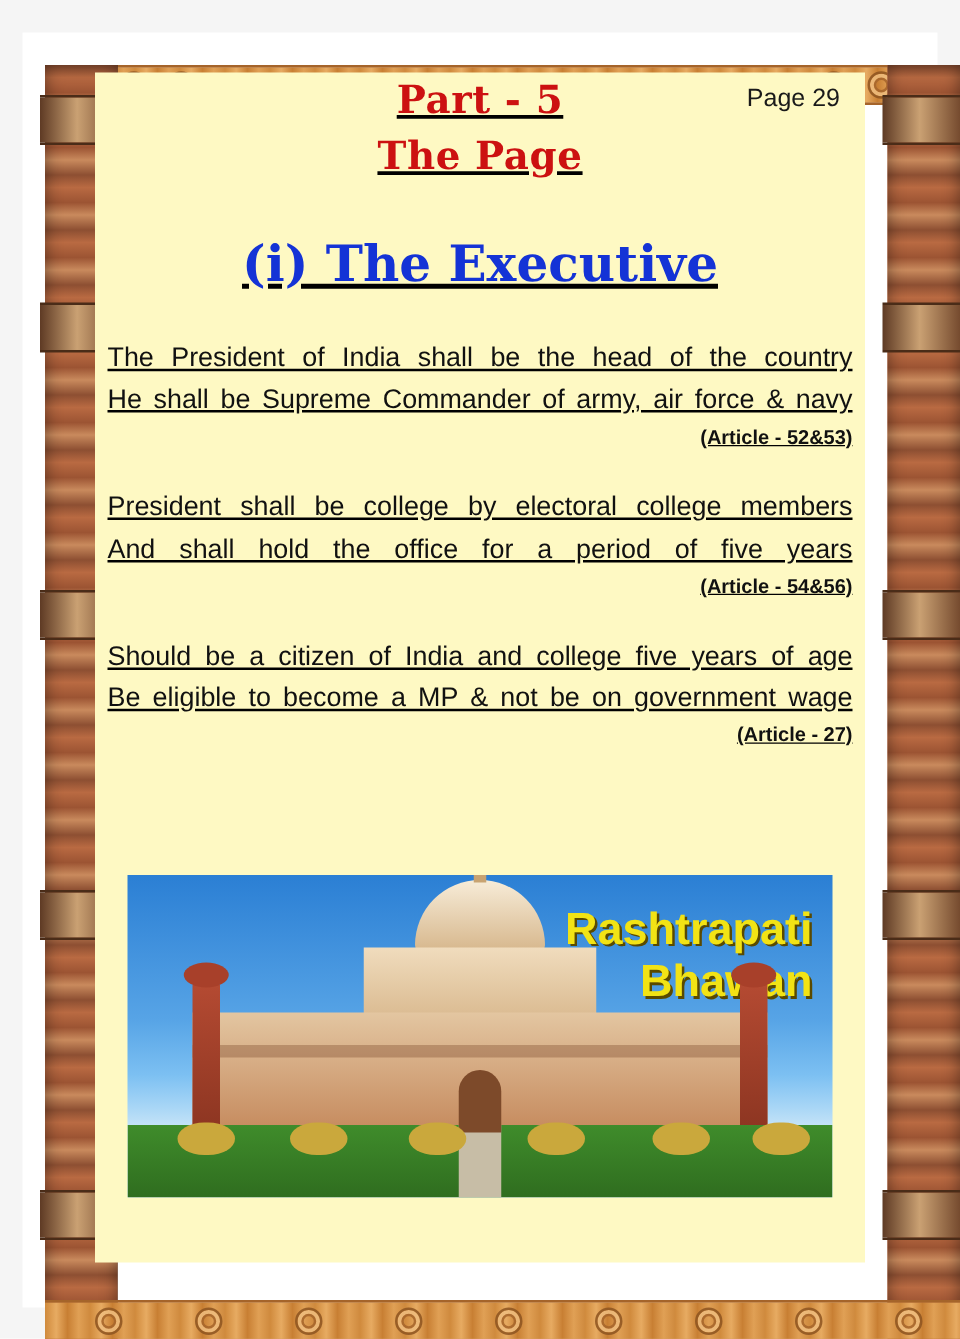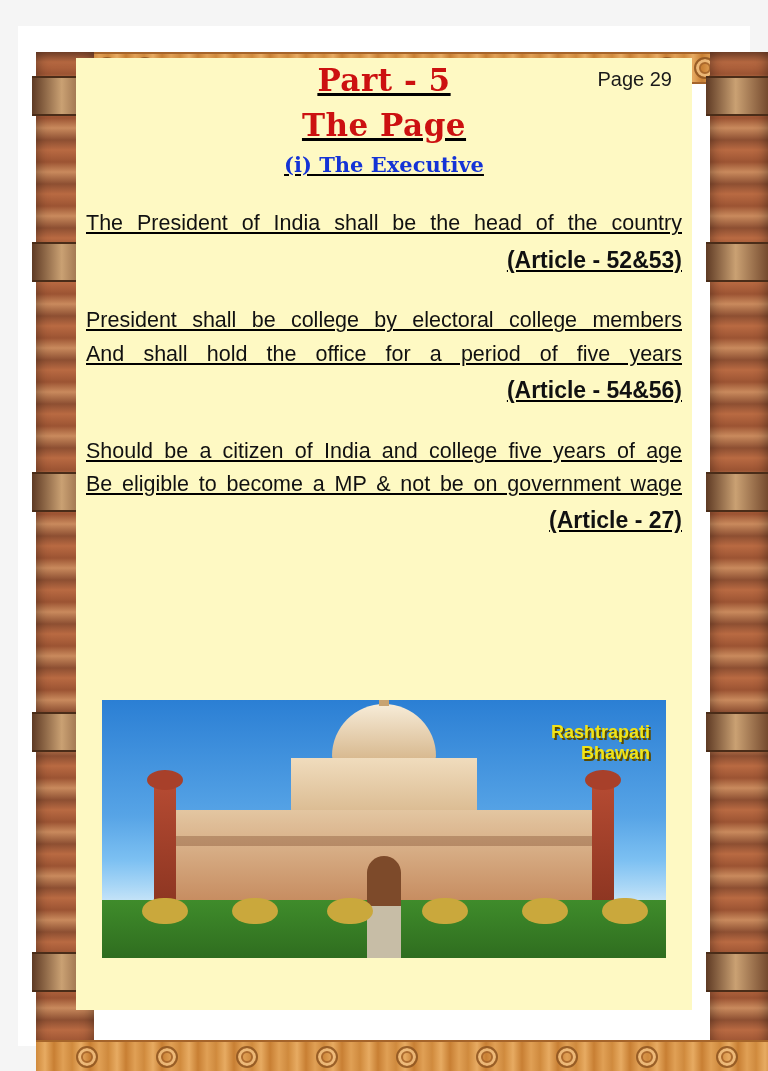--- a/index.html
+++ b/index.html
@@ -96,59 +96,60 @@
     font-weight:bold;
     color:#cc1111;
     font-size:31px;
     letter-spacing:.5px;
     line-height:1.45;
   }
   .t-exec {
     font-family:"DejaVu Serif", serif;
     font-weight:bold;
     color:#1433d6;
-    font-size:21px;
+    font-size:40px;
     line-height:1.6;
+    margin-top:32px;
   }
 
   .para {
     margin:0 10px;
     padding-top:26px;
     font-size:21.5px;
     color:#111;
     line-height:1.55;
   }
   .para .line {
     text-align:justify;
     text-align-last:justify;
     white-space:nowrap;
   }
   .para .article {
     display:block;
     text-align:right;
     font-weight:bold;
-    font-size:23px;
+    font-size:16px;
     padding-top:2px;
   }
 
   
   .photo {
     position:absolute;
     left:26px; top:642px;
     width:564px; height:258px;
     background:linear-gradient(#2b7fd4 0%, #57a4e6 45%, #7cc0f2 62%, #a8d6f6 72%, #cfe8f8 80%);
     overflow:hidden;
   }
   .photo .caption {
     position:absolute;
     right:16px; top:22px;
     text-align:right;
     font-family:"Liberation Sans", sans-serif;
     font-weight:bold;
-    font-size:18px;
+    font-size:36px;
     color:#f2e315;
     text-shadow:2px 2px 0 #5a4a00;
     line-height:1.18;
   }
   .photo .lawn {
     position:absolute; left:0; bottom:0; width:100%; height:58px;
     background:linear-gradient(#3f8c2b,#2f6d1f);
   }
   .photo .path {
     position:absolute; bottom:0; left:47%; width:34px; height:58px;
@@ -273,20 +274,21 @@
     <div class="page-num">Page 29</div>
 
     <div class="title-block">
       <div class="t-part">Part - 5</div>
       <div class="t-union">The Page</div>
       <div class="t-exec">(i) The Executive</div>
     </div>
 
     <div class="para">
       <div class="line">The President of India shall be the head of the country</div>
+      <div class="line">He shall be Supreme Commander of army, air force &amp; navy</div>
       <span class="article">(Article - 52&amp;53)</span>
     </div>
 
     <div class="para">
       <div class="line">President shall be college by electoral college members</div>
       <div class="line">And shall hold the office for a period of five years</div>
       <span class="article">(Article  - 54&amp;56)</span>
     </div>
 
     <div class="para">

